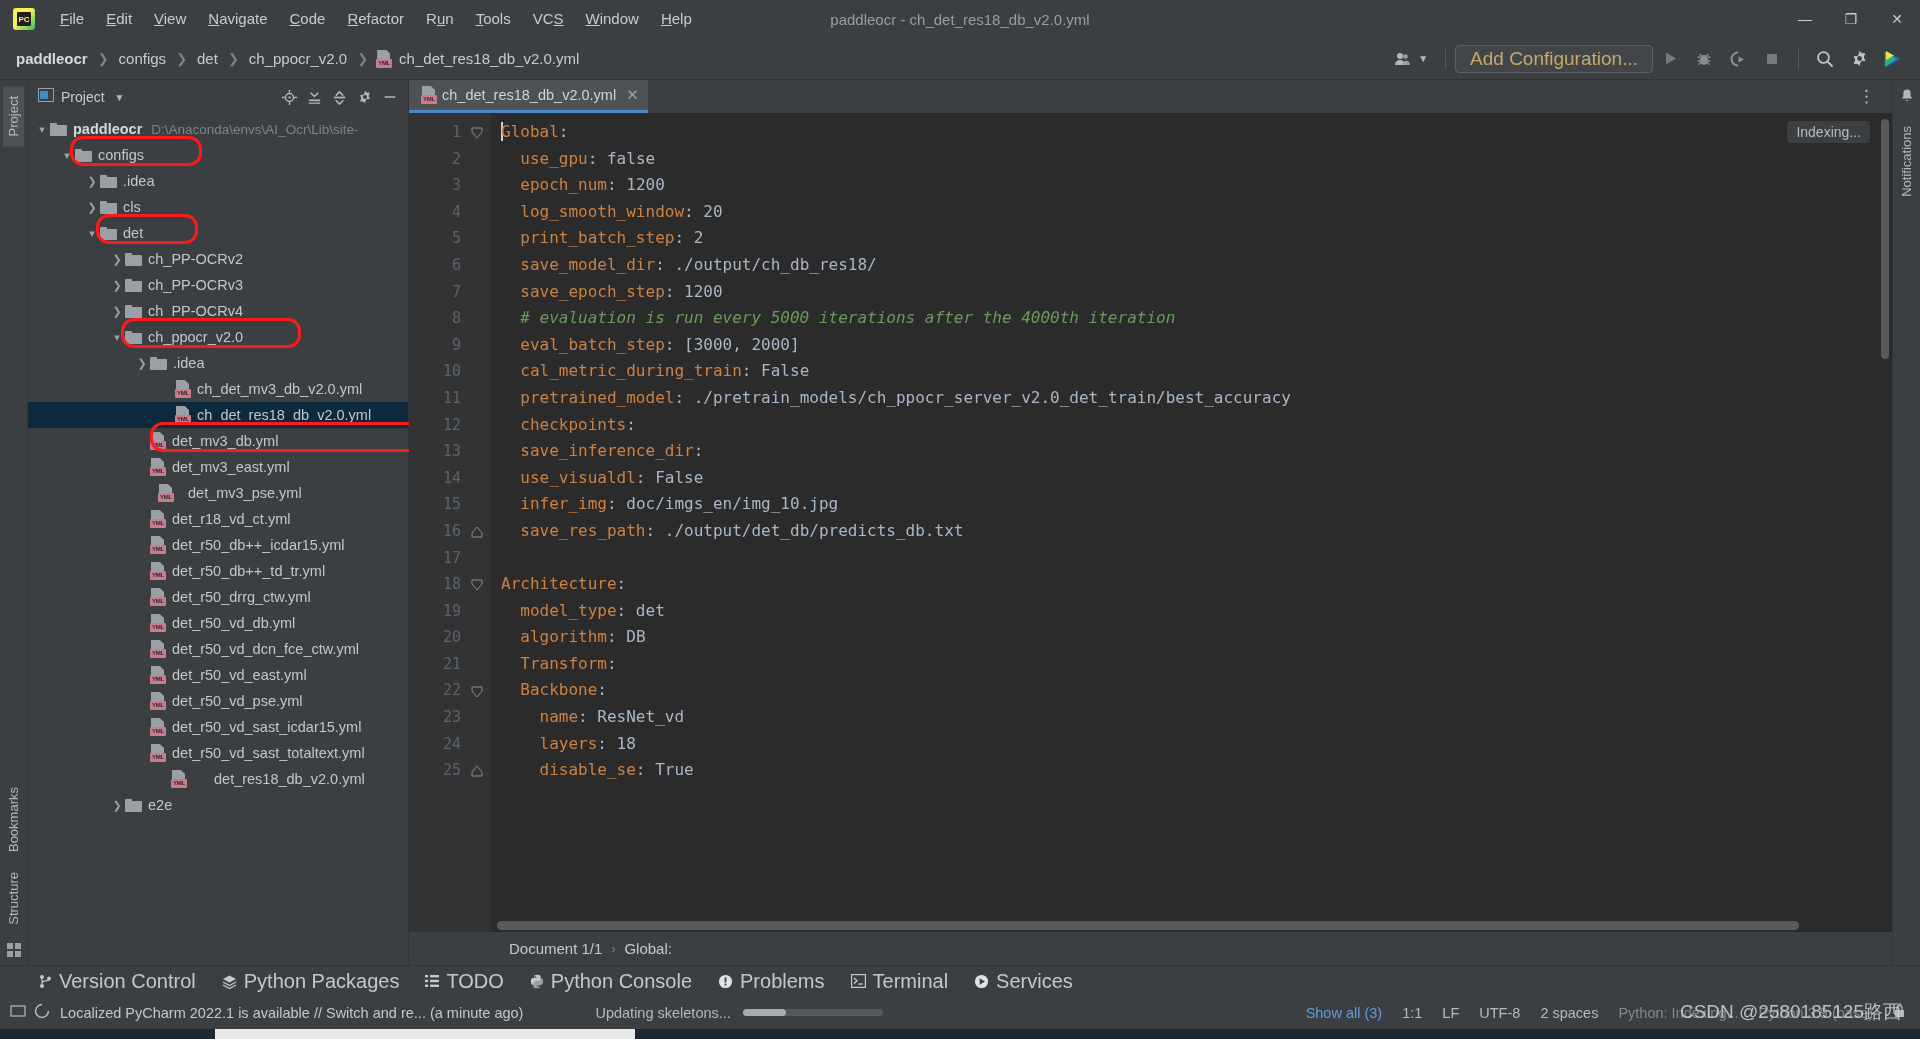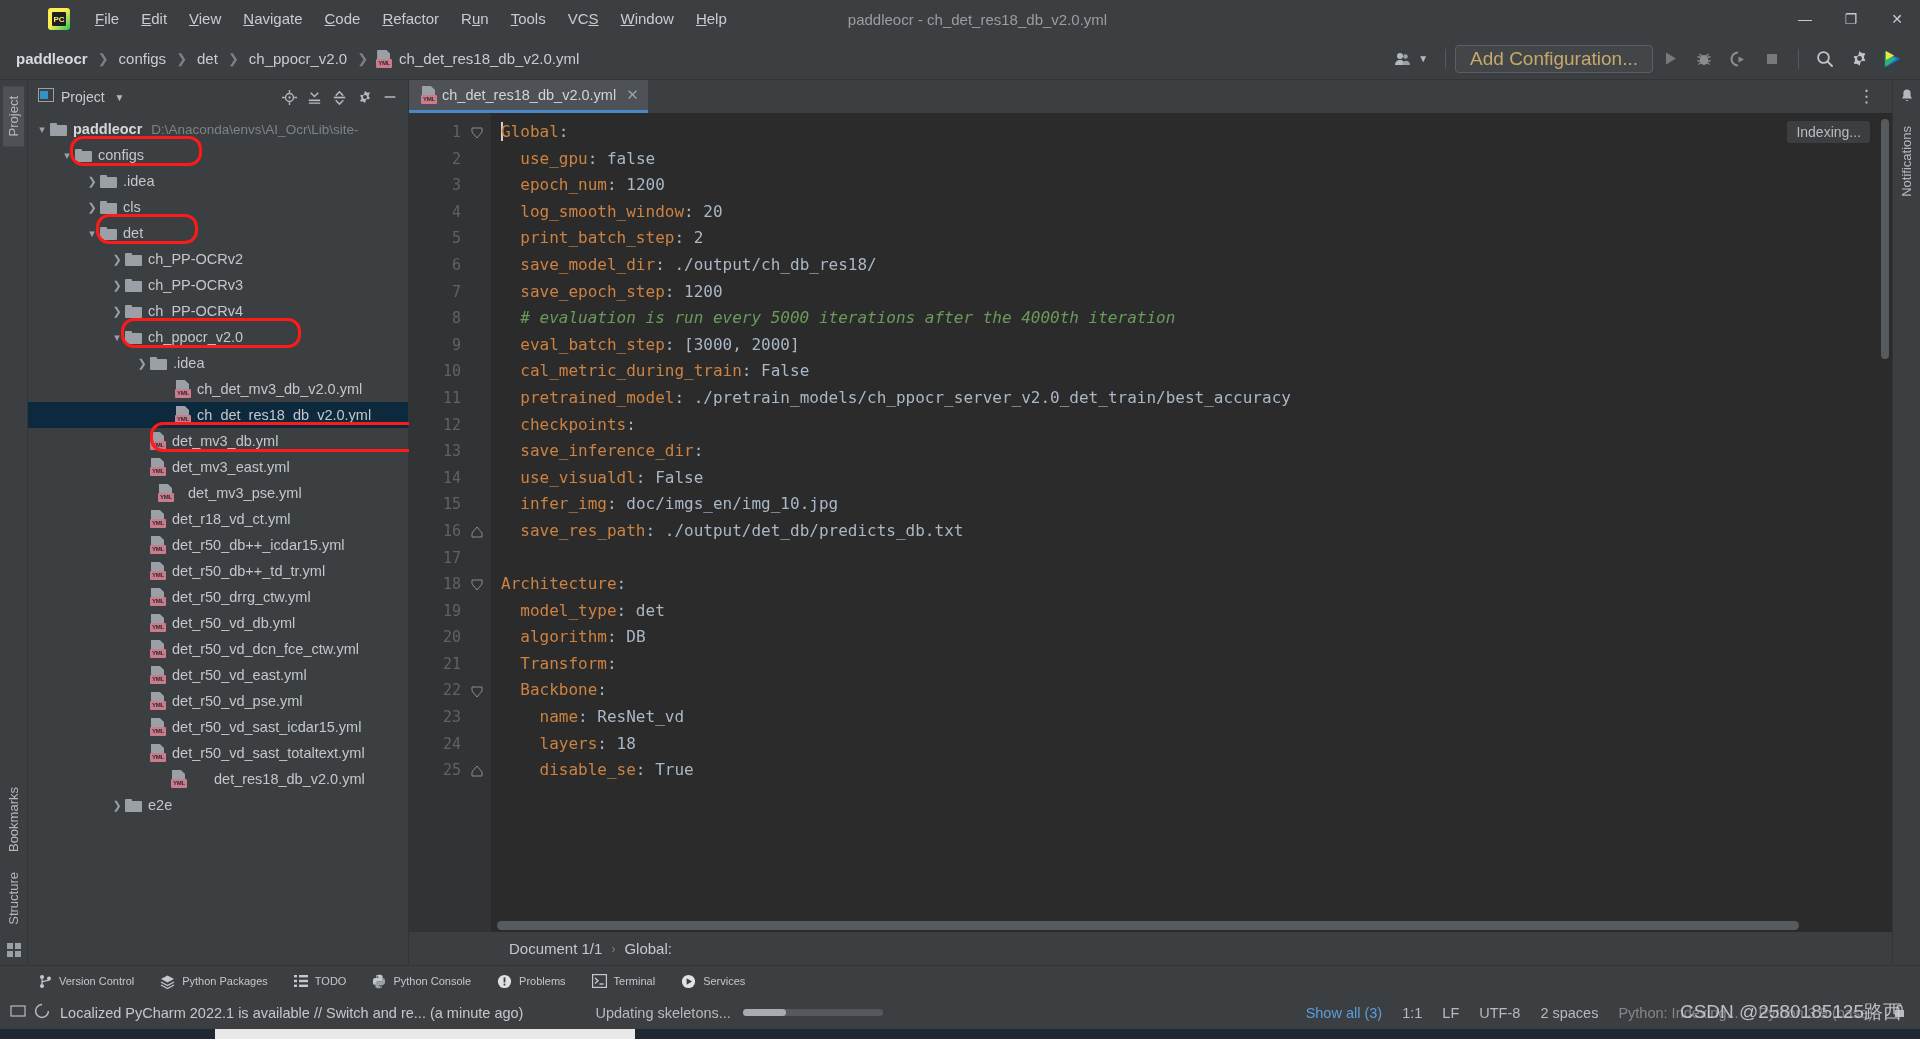--- a/index.html
+++ b/index.html
@@ -8,21 +8,21 @@
     background: #3c3f41;
     font-family: "Liberation Sans", sans-serif;
     overflow: hidden;
     color: #bbbbbb;
   }
   #app { position: relative; width: 1920px; height: 1039px; display: flex; flex-direction: column; }
 
   
   .titlebar {
     height: 38px; background: #3c3f41; display: flex; align-items: center;
-    flex: 0 0 38px; position: relative; margin-left: 35px;
+    flex: 0 0 38px; position: relative;
   }
   .pc-logo {
     width: 22px; height: 22px; margin-left: 13px; margin-right: 14px;
     border-radius: 3px; position: relative;
     background: linear-gradient(135deg,#fdee53 0%,#fdee53 45%,#25c25b 100%);
     display: flex; align-items: center; justify-content: center;
   }
   .pc-logo .inner {
     width: 14px; height: 14px; background: #1f1f22; border-radius: 1px;
     font-size: 8px; color: #f6f062; display:flex; align-items:center; justify-content:center;
@@ -195,21 +195,21 @@
     width: 28px; flex: 0 0 28px; background: #3c3f41; border-left: 1px solid #323437;
     display: flex; flex-direction: column; align-items: center; padding-top: 8px;
   }
 
   
   .toolwin {
     height: 31px; flex: 0 0 31px; background: #3c3f41; display: flex; align-items: center;
     border-top: 1px solid #323437; padding-left: 38px;
   }
   .tw-item {
-    display: flex; align-items: center; margin-right: 26px; font-size: 11px; color: #c4c8cc;
+    display: flex; align-items: center; margin-right: 26px; font-size: 20px; color: #c4c8cc;
   }
   .tw-item .ti { margin-right: 7px; display: flex; align-items: center; }
 
   .statusbar {
     height: 33px; flex: 0 0 33px; background: #3c3f41; display: flex; align-items: center;
     font-size: 14.5px; color: #b6babe; padding-left: 10px; position: relative;
   }
   .sb-left { display: flex; align-items: center; }
   .sb-msg { color: #c4c8cc; margin-left: 10px; }
   .sb-mid { margin-left: 72px; display: flex; align-items: center; }

